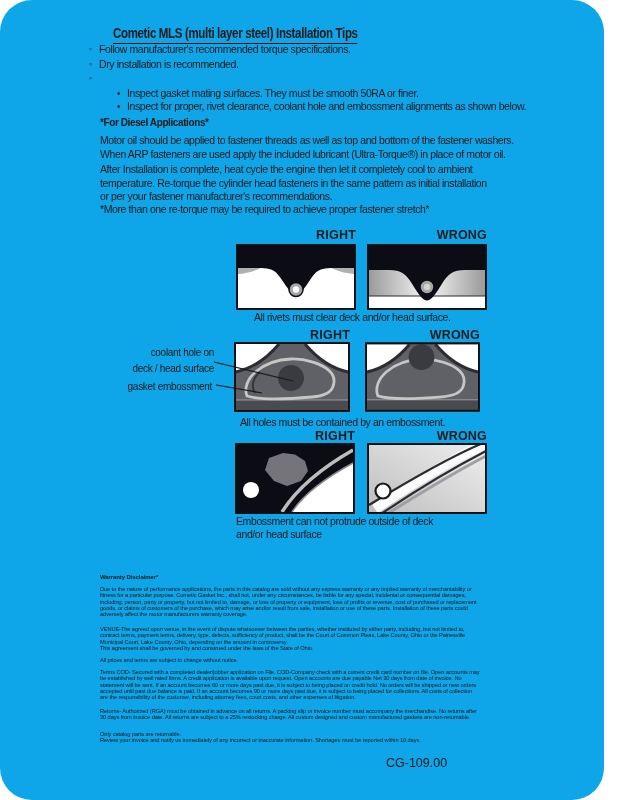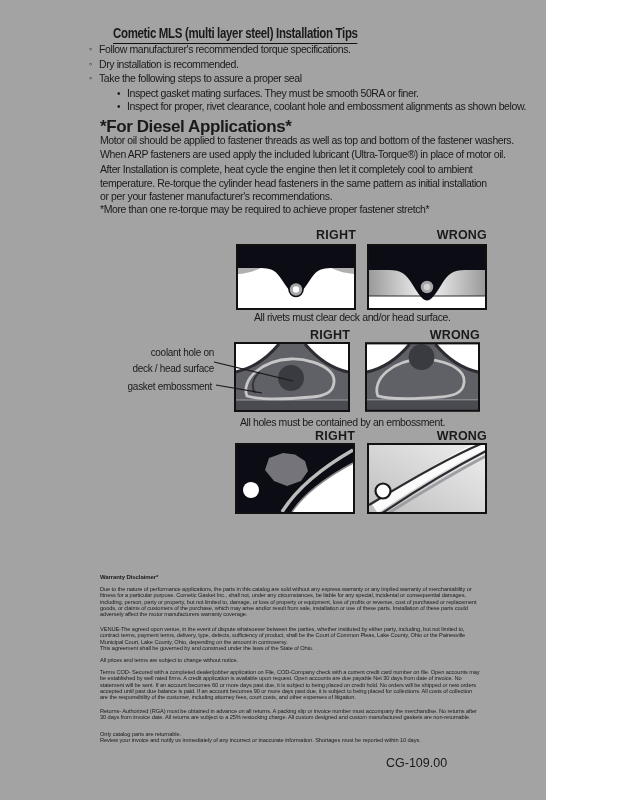--- a/index.html
+++ b/index.html
@@ -1,37 +1,38 @@
 <!DOCTYPE html>
 <html><head>
 <meta charset="utf-8">
 <style>
   html,body{margin:0;padding:0;background:#fff;}
   .page{
-    position:relative;width:546px;height:800px;background:#a3a3a3;overflow:hidden;
+    position:relative;width:604px;height:800px;background:#0ea5e9;overflow:hidden;
     font-family:"Liberation Sans","DejaVu Sans",sans-serif;color:#1a1a1a;
     letter-spacing:-0.4px;
+    border-radius:32px;
   }
   .abs{position:absolute;}
   .pre{white-space:pre-line;}
   
   .title{
     left:113px;top:25px;font-size:14px;font-weight:bold;
     border-bottom:1.6px solid #111;padding-bottom:2px;
     transform:scaleX(0.82);transform-origin:left top;white-space:nowrap;
   }
   
   .tips{left:89px;top:43px;font-size:10.5px;line-height:13.6px;}
   .tip{display:flex;}
   .tip .mk{width:10px;flex:none;}
   .tip .mk::before{content:"◦";font-size:9px;position:relative;top:-1px;}
   .tip.sub{padding-left:28px;}
   .tip.sub .mk::before{content:"•";font-size:10px;top:0;}
   
-  .h2{left:100px;top:117px;font-size:17px;font-weight:bold;}
+  .h2{left:100px;top:117px;font-size:10px;font-weight:bold;}
   .bodytxt{font-size:10.5px;line-height:13.6px;}
   .p1{left:100px;top:134px;}
   .p2{left:100px;top:163px;}
   .p3{left:100px;top:203px;}
   
   .dglabel{font-size:12.5px;font-weight:bold;text-align:right;letter-spacing:0.2px;}
   .caption{font-size:10.5px;line-height:13px;}
   .sidelabel{font-size:10px;line-height:16px;text-align:right;letter-spacing:-0.3px;}
   .dgimg{display:block;}
   .overlay{pointer-events:none;z-index:5;}
@@ -52,21 +53,20 @@
     <div class="tip">
       <span class="mk"></span>
       <span>Follow manufacturer's recommended torque specifications.</span>
     </div>
     <div class="tip">
       <span class="mk"></span>
       <span>Dry installation is recommended.</span>
     </div>
     <div class="tip">
       <span class="mk"></span>
-      <span>Take the following steps to assure a proper seal</span>
     </div>
     <div class="tip sub">
       <span class="mk"></span>
       <span>Inspect gasket mating surfaces.  They must be smooth 50RA or finer.</span>
     </div>
     <div class="tip sub">
       <span class="mk"></span>
       <span>Inspect for proper, rivet clearance, coolant hole and embossment alignments as shown below.</span>
     </div>
   </div>
@@ -176,20 +176,22 @@
     </defs>
     <rect width="120" height="71" fill="url(#g6)"></rect>
     <path d="M8,66 C42,43 82,18 118,1" stroke="#fbfbfb" stroke-width="10" fill="none"></path>
     <path d="M2,62 C38,40 78,16 116,0" stroke="#2b2b31" stroke-width="2.2" fill="none"></path>
     <path d="M14,71 C48,48 88,24 119,8" stroke="#2b2b31" stroke-width="2.2" fill="none"></path>
     <path d="M20,71 C52,51 90,28 119,13" stroke="#9e9ea4" stroke-width="3" fill="none"></path>
     <circle cx="16" cy="48" r="7.5" fill="#fff" stroke="#1a1a1a" stroke-width="2.2"></circle>
     <rect x="1" y="1" width="118" height="69" fill="none" stroke="#111" stroke-width="2"></rect>
   </svg>
 
+  <div class="abs caption pre" style="left:236px;top:515px;">Embossment can not protrude outside of deck
+and/or head surface</div>
 
   <div class="abs dh">Warranty Disclaimer*</div>
   <div class="abs dp pre" style="left:100px;top:586px;">Due to the nature of performance applications, the parts in this catalog are sold without any express warranty or any implied warranty of merchantability or
 fitness for a particular purpose.  Cometic Gasket Inc., shall not, under any circumstances, be liable for any special, incidental or consequential damages,
 including, person, party or property, but not limited to, damage, or loss of property or equipment, loss of profits or revenue, cost of purchased or replacement
 goods, or claims of customers of the purchase, which may arise and/or result from sale, installation or use of these parts.  Installation of these parts could
 adversely affect the motor manufacturers warranty coverage.</div>
   <div class="abs dp pre" style="left:100px;top:626px;">VENUE-The agreed upon venue, in the event of dispute whatsoever between the parties, whether instituted by either party, including, but not limited to,
 contract terms, payment terms, delivery, type, defects, sufficiency of product, shall be the Court of Common Pleas, Lake County, Ohio or the Painesville
 Municipal Court, Lake County, Ohio, depending on the amount in controversy.

